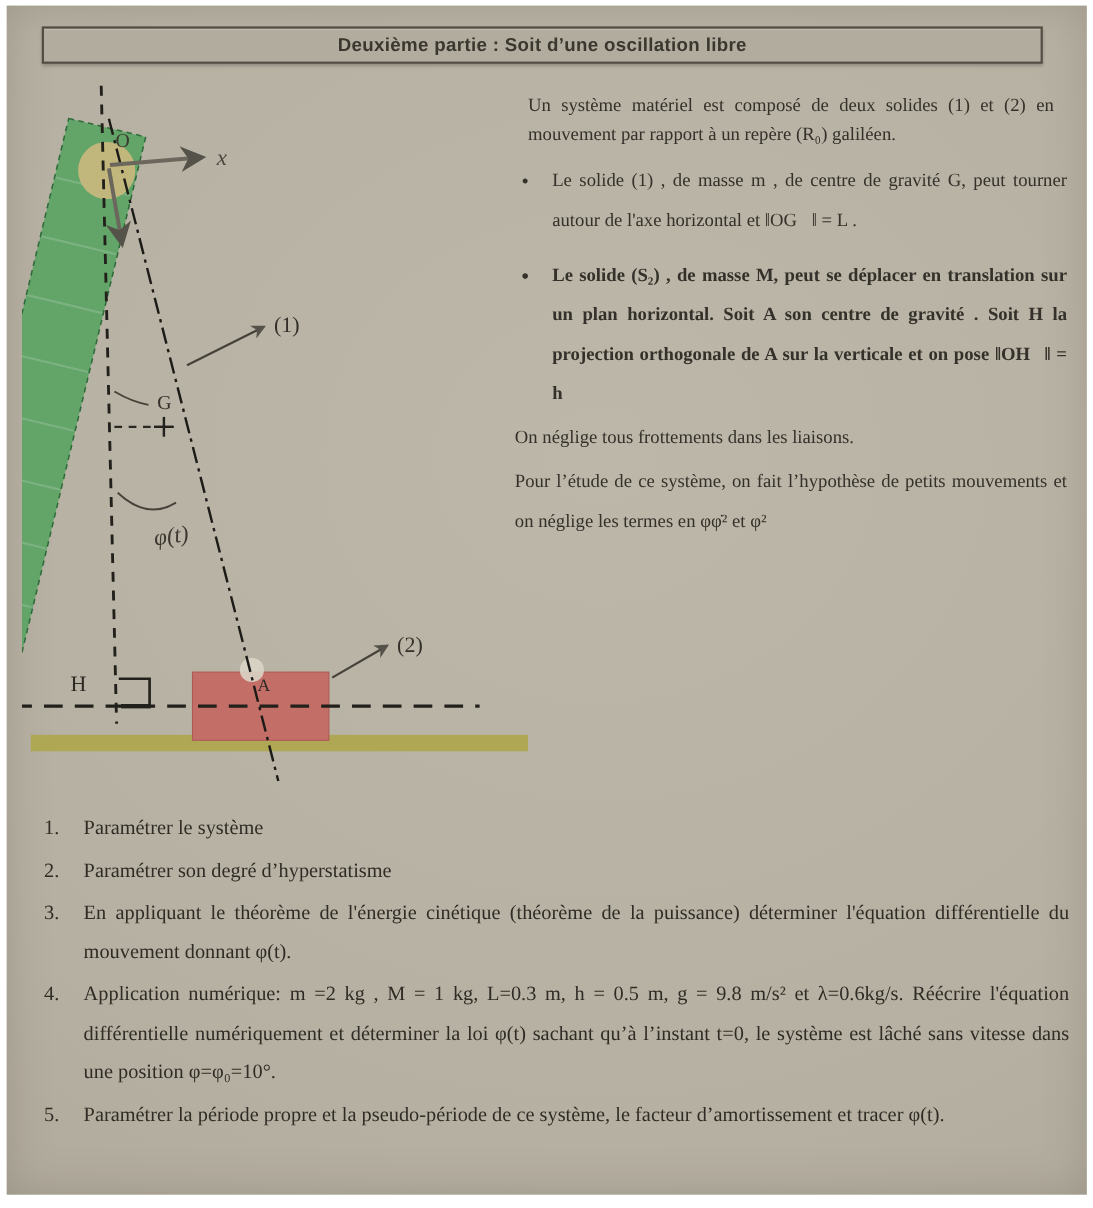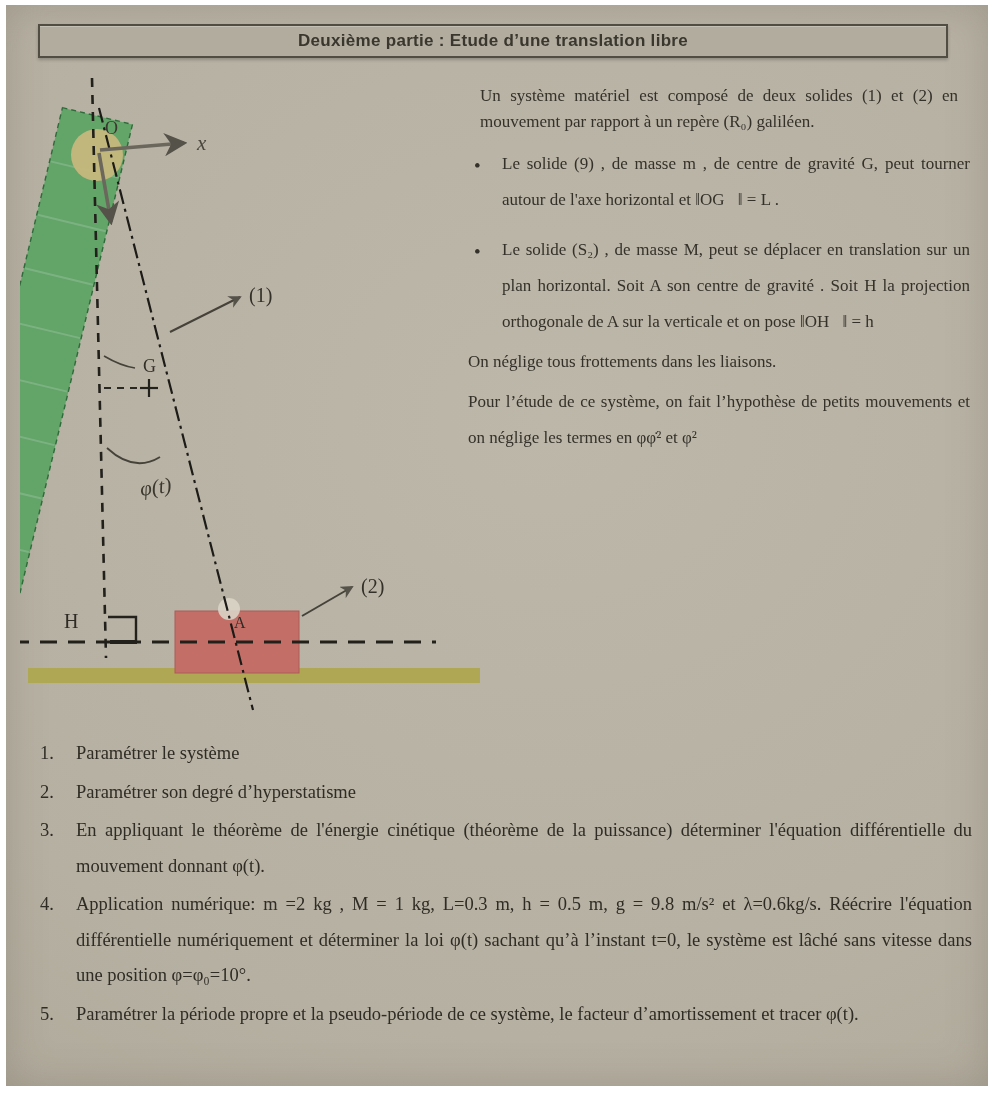--- a/index.html
+++ b/index.html
@@ -12,34 +12,34 @@
              box-shadow:0 2px 3px rgba(0,0,0,.22), inset 0 1px 0 rgba(255,255,255,.25);
              display:flex;align-items:center;justify-content:center;}
   .title-box span{font-family:"Liberation Sans", sans-serif;font-weight:bold;font-size:17px;
                   color:#3a372e;letter-spacing:.3px;}
   .desc{position:absolute;left:462px;top:66px;width:502px;color:#34312a;font-size:17px;
         text-align:justify;}
   .desc .p1{line-height:1.5;margin:12px;}
   .desc .sec{line-height:2.12;margin:0;}
   .desc .bullet{position:relative;padding-left:34px;}
   .desc .bullet::before{content:"\2022";position:absolute;left:6px;top:0;font-size:19px;}
-  .desc .mt1{margin-top:5px;} .desc .mt2{margin-top:14px;} .desc .mt3{margin-top:4px;}
+  .desc .mt1{margin-top:5px;} .desc .mt2{margin-top:14px;font-weight:bold;} .desc .mt3{margin-top:4px;}
   .questions{position:absolute;left:34px;top:731px;width:932px;color:#2f2c25;font-size:18.5px;}
   .q{display:flex;margin-bottom:3px;line-height:1.92;}
   .q .num{width:36px;flex:0 0 36px;}
   .q .qt{flex:1;text-align:justify;}
   svg text{font-family:"Liberation Serif", serif;}
 </style>
 </head>
 <body>
 
 <div class="photo">
 
   <div class="title-box">
-    <span>Deuxième partie : Etude d’une translation libre</span>
+    <span>Deuxième partie : Soit d’une oscillation libre</span>
   </div>
 
   <svg style="position:absolute;left:14px;top:61px;" width="460" height="650" viewBox="0 0 460 650">
     <defs>
       <marker id="ah" viewBox="0 0 10 10" refX="8.5" refY="5" markerWidth="6.5" markerHeight="6.5" orient="auto-start-reverse">
         <path d="M0,0 L10,5 L0,10 L3,5 z" fill="#55524a"></path>
       </marker>
     </defs>
 
     <rect x="8" y="602" width="620" height="15" opacity="0.95" fill="#aea64f"></rect>
@@ -94,21 +94,21 @@
 
     <line x1="-8" y1="576" x2="416" y2="576" stroke="#22201b" stroke-width="3" stroke-dasharray="17 11"></line>
     <polyline points="88,551 116,551 116,576" fill="none" stroke="#23211c" stroke-width="2.4"></polyline>
     <line x1="90" y1="576" x2="117" y2="576" stroke="#23211c" stroke-width="4"></line>
     <text x="44" y="562" font-size="20" fill="#2e2b25">H</text>
     <text x="214" y="562" font-size="16" fill="#2e2b25">A</text>
   </svg>
 
   <div class="desc">
     <p class="p1">Un système matériel est composé de deux solides (1) et (2) en mouvement par rapport à un repère (R₀) galiléen.</p>
-    <p class="sec bullet mt1">Le solide (9) , de masse m , de centre de gravité G, peut tourner autour de l'axe horizontal et  ‖OG⃗‖ = L .</p>
+    <p class="sec bullet mt1">Le solide (1) , de masse m , de centre de gravité G, peut tourner autour de l'axe horizontal et  ‖OG⃗‖ = L .</p>
     <p class="sec bullet mt2">Le solide (S₂) , de masse M, peut se déplacer en translation sur un plan horizontal. Soit A son centre de gravité . Soit H la projection orthogonale de A sur la verticale et on pose ‖OH⃗‖ = h</p>
     <p class="sec mt3">On néglige tous frottements dans les liaisons.</p>
     <p class="sec mt3">Pour l’étude de ce système, on fait l’hypothèse de petits mouvements et on néglige les termes en  φφ̇²  et φ²</p>
   </div>
 
   <div class="questions">
     <div class="q">
       <span class="num">1.</span>
       <span class="qt">Paramétrer le système</span>
     </div>

